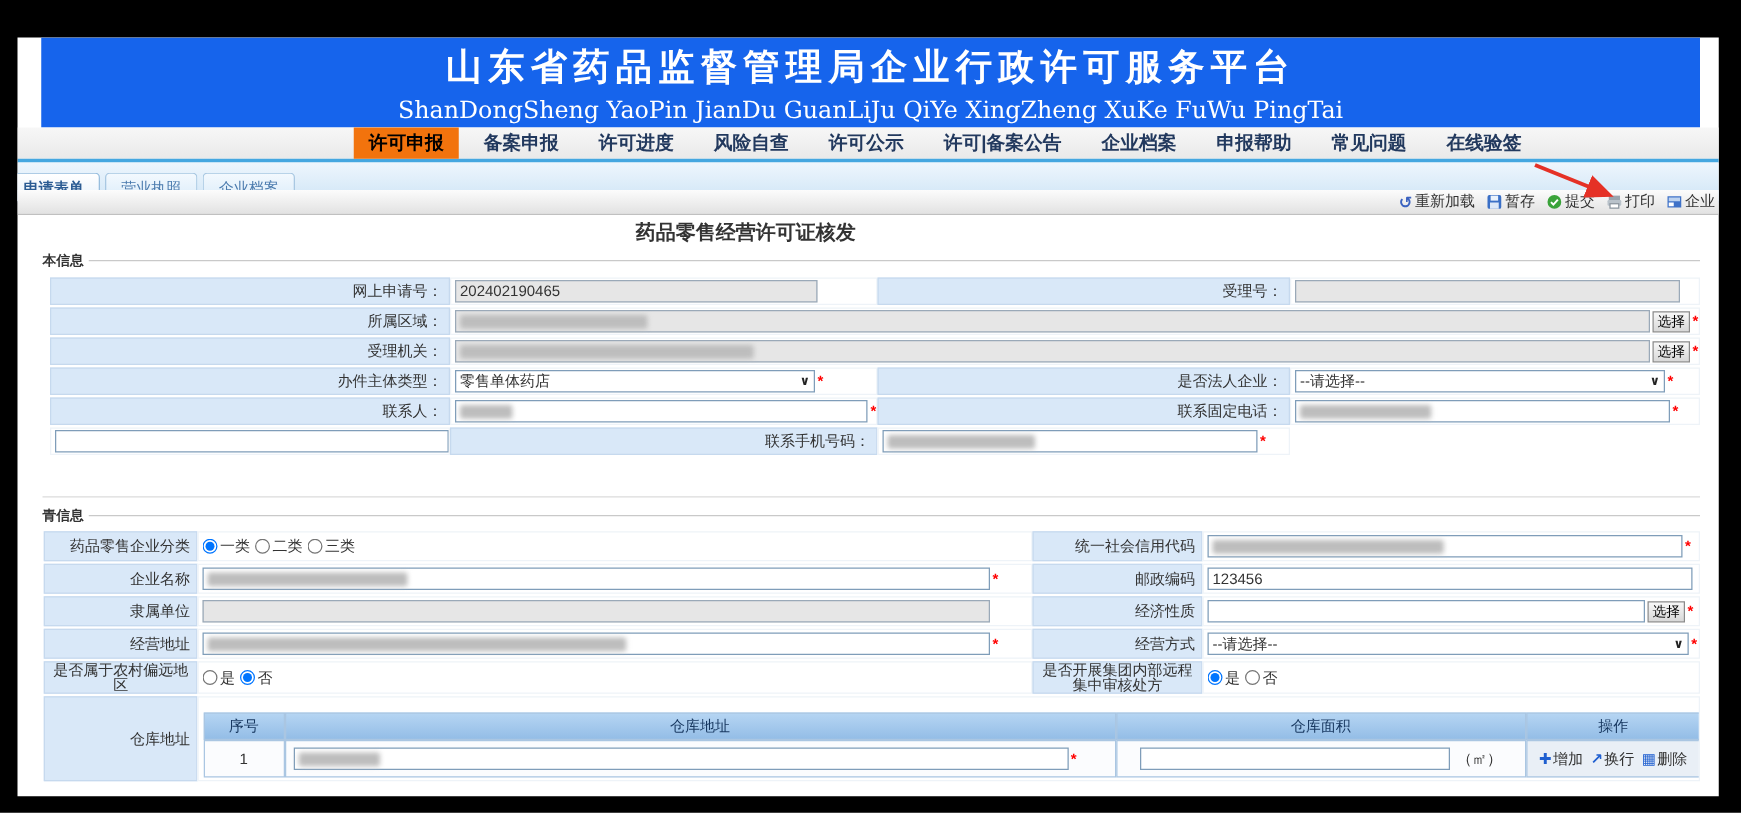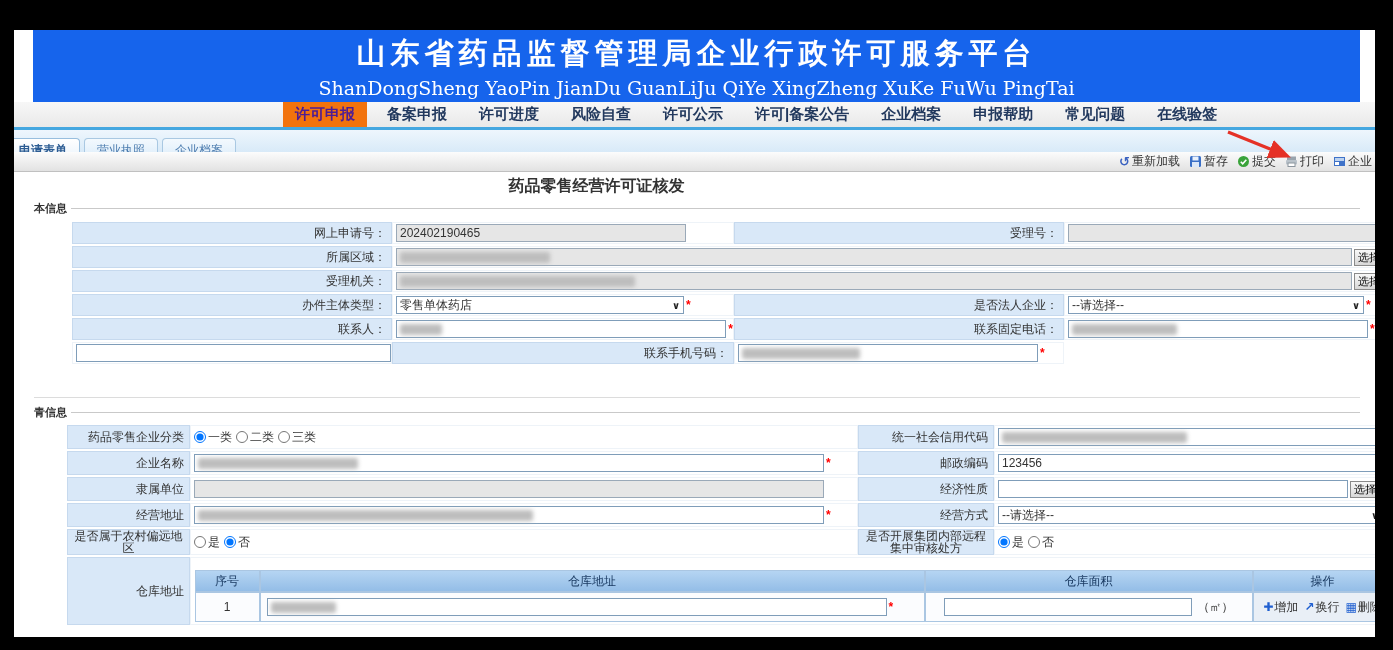--- a/index.html
+++ b/index.html
@@ -9,21 +9,21 @@
   .banner{position:absolute;left:19px;top:0;width:1327px;height:72px;background:#1664ec;color:#fff;
     text-align:center;font-family:"DejaVu Serif","Liberation Serif",serif;}
   .banner-title{font-size:29px;font-weight:bold;letter-spacing:5px;padding-top:4px;white-space:nowrap;}
   .banner-sub{font-size:19px;margin-top:3px;white-space:nowrap;}
   
   .nav{position:absolute;left:0;top:72px;width:1361px;height:25px;background:linear-gradient(#f7f7f7,#e9e9e9);
     border-bottom:3px solid #45a7e0;display:flex;align-items:stretch;}
   .nav-items{display:flex;margin-left:269px;gap:8px;}
   .nav-item{display:flex;align-items:center;padding:0 12px;font-size:15px;font-weight:bold;color:#22395e;
     white-space:nowrap;cursor:pointer;}
-  .nav-item.active{background:#f2730d;color:#4c1d95;}
+  .nav-item.active{background:#f2730d;color:#000000;}
   
   .tabstrip{position:absolute;left:0;top:100px;width:1361px;height:32px;
     background:linear-gradient(#eef6fd,#cfe5f6);border-bottom:1px solid #8fb9dc;
     display:flex;align-items:flex-end;box-sizing:border-box;}
   .tab{font-size:12px;padding:3px 12px 2px 12px;margin-right:4px;border:1px solid #a9c8e2;border-bottom:none;
     border-radius:4px 4px 0 0;background:linear-gradient(#f3f9fe,#d9ebf9);color:#4a7aad;white-space:nowrap;cursor:pointer;}
   .tab.active{background:linear-gradient(#ffffff,#e8f2fb);color:#2c5c93;font-weight:bold;border-color:#98bede;margin-left:-8px;}
   
   .toolbar{position:absolute;left:0;top:122px;width:1361px;height:20px;background:linear-gradient(#fcfcfc,#e2e2e2);
     border-bottom:1px solid #c0c0c0;display:flex;align-items:center;justify-content:flex-end;
@@ -36,21 +36,21 @@
   
   .form-title{position:absolute;left:0;top:146px;width:1165px;text-align:center;font-size:16px;font-weight:bold;color:#333;}
   .sect-hdr{position:absolute;left:20px;right:15px;display:flex;align-items:center;height:14px;}
   .sect-hdr .legend{font-size:11px;font-weight:bold;color:#333;white-space:nowrap;}
   .sect-hdr .rule{flex:1;border-top:1px solid #c9c9c9;margin-left:4px;}
   .endline{position:absolute;left:20px;right:15px;border-top:1px solid #dcdcdc;}
   
   .tbl{position:absolute;font-size:12px;color:#333;}
   .tbl1{left:26px;top:192px;width:1320px;}
   .tbl2{left:21px;top:395px;width:1325px;}
-  .frow{display:grid;margin-bottom:2px;margin-left:32px;}
+  .frow{display:grid;margin-bottom:2px;}
   .s1{grid-template-columns:320px 342px 330px 328px;height:22px;}
   .s2{grid-template-columns:123px 668px 136px 398px;height:24px;}
   .s2.tall{height:26px;}
   .s2.xtall{height:68px;}
   .lc{background:#d9e8f8;border:1px solid #c6d9ee;display:flex;align-items:center;justify-content:flex-end;
     padding:0 5px;box-sizing:border-box;white-space:nowrap;overflow:hidden;}
   .lc.ctr{text-align:center;white-space:normal;line-height:12px;}
   .vc{background:#fff;border:1px solid #eef3f8;display:flex;align-items:center;padding:0 0 0 3px;
     box-sizing:border-box;overflow:hidden;white-space:nowrap;}
   .span3{grid-column:2/5;}

